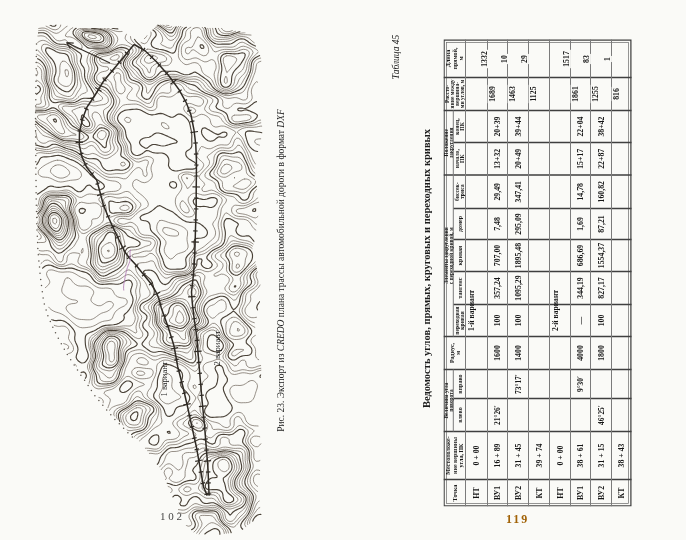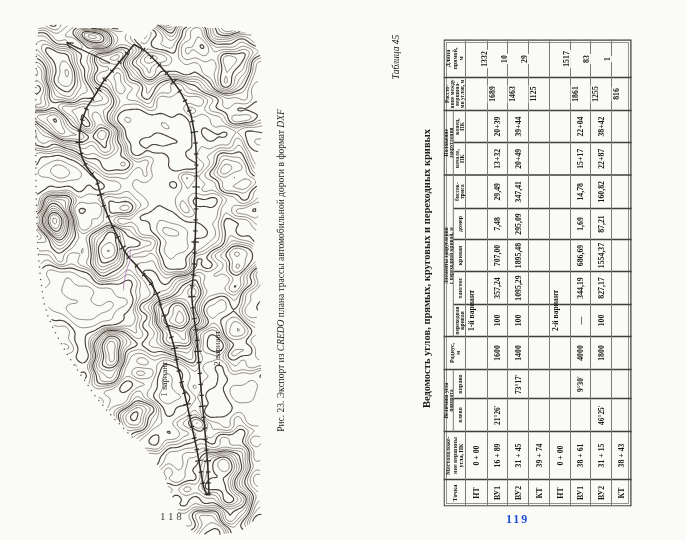--- a/index.html
+++ b/index.html
@@ -346,27 +346,27 @@
 
 <path fill="none" stroke="#b07ab5" stroke-width="1" opacity="0.85" d="M130.5 249.5c-1.5 6 1 9 -1.5 14c-2.5 5 -3.5 12 -4.5 17c-0.8 4 -1.2 7 -0.7 10"></path>
 </svg>
 
 <div class="rot" style="left:141.5px;top:373.5px;width:44px;height:10px;font-size:8.5px">1 вариант</div>
 
 <div class="rot" style="left:194.5px;top:342.5px;width:44px;height:10px;font-size:8.5px">2 вариант</div>
 
 <div class="rot" style="left:117px;top:264px;width:330px;height:13px;font-size:9.5px">Рис. 23. Экспорт из <i>CREDO</i> плана трассы автомобильной дороги в формат <i>DXF</i></div>
 
-<div style="position:absolute;left:160px;top:510px;font-size:11px;letter-spacing:2.8px;color:#454545">118</div>
+<div style="position:absolute;left:160px;top:510px;font-size:11px;letter-spacing:2.8px;color:#454545">102</div>
 
 <div class="rot" style="left:371px;top:50.5px;width:52px;height:12px;font-size:9.5px;font-style:italic">Таблица 45</div>
 
 <div class="rot" style="left:251.5px;top:261.5px;width:350px;height:13px;font-size:10.5px;font-weight:bold">Ведомость углов, прямых, круговых и переходных кривых</div>
 
-<div style="position:absolute;left:506px;top:512px;font-size:12px;font-weight:bold;letter-spacing:2px;color:#1d4ed8">119</div>
+<div style="position:absolute;left:506px;top:512px;font-size:12px;font-weight:bold;letter-spacing:2px;color:#a16207">119</div>
 
 <div id="vtwrap">
 <svg width="468" height="189" viewBox="0 0 468 189" style="position:absolute;left:0;top:0" font-family="Liberation Serif,serif">
 <rect x="0.6" y="0.6" width="465.8" height="186.8" fill="none" stroke="#3a3a3a" stroke-width="1.2"></rect>
 <rect x="3.1" y="3.1" width="460.8" height="181.8" fill="none" stroke="#6a6a6a" stroke-width="0.7"></rect>
 
 <path d="M27 0.0V188.0M75 0.0V188.0M108 9.8V188.0M137 0.0V188.0M170 0.0V188.0M202 9.8V188.0M235 9.8V188.0M267 9.8V188.0M298 9.8V188.0M331.5 0.0V188.0M364 9.8V188.0M396 0.0V188.0M429 0.0V188.0" stroke="#3f3f3f" stroke-width="1.4" fill="none"></path>
 
 <path d="M0 22H467.0M0 44H467.0M0 64H467.0M0 85H467.0M0 106H467.0M0 127H467.0M0 147H467.0M0 168H467.0M75 9.8H137M170 9.8H396" stroke="#7b7b7b" stroke-width="1" fill="none"></path>
 

